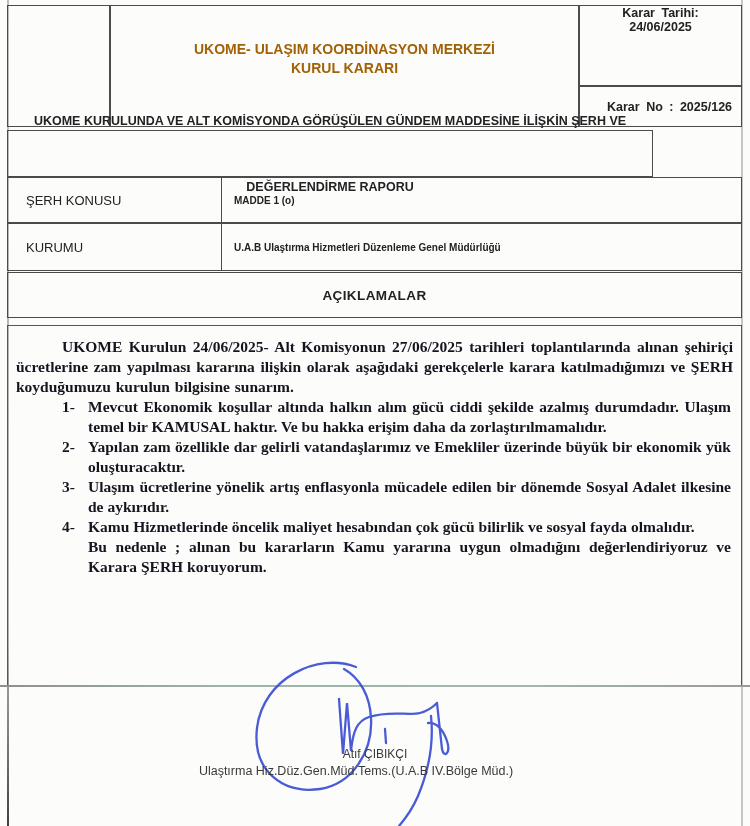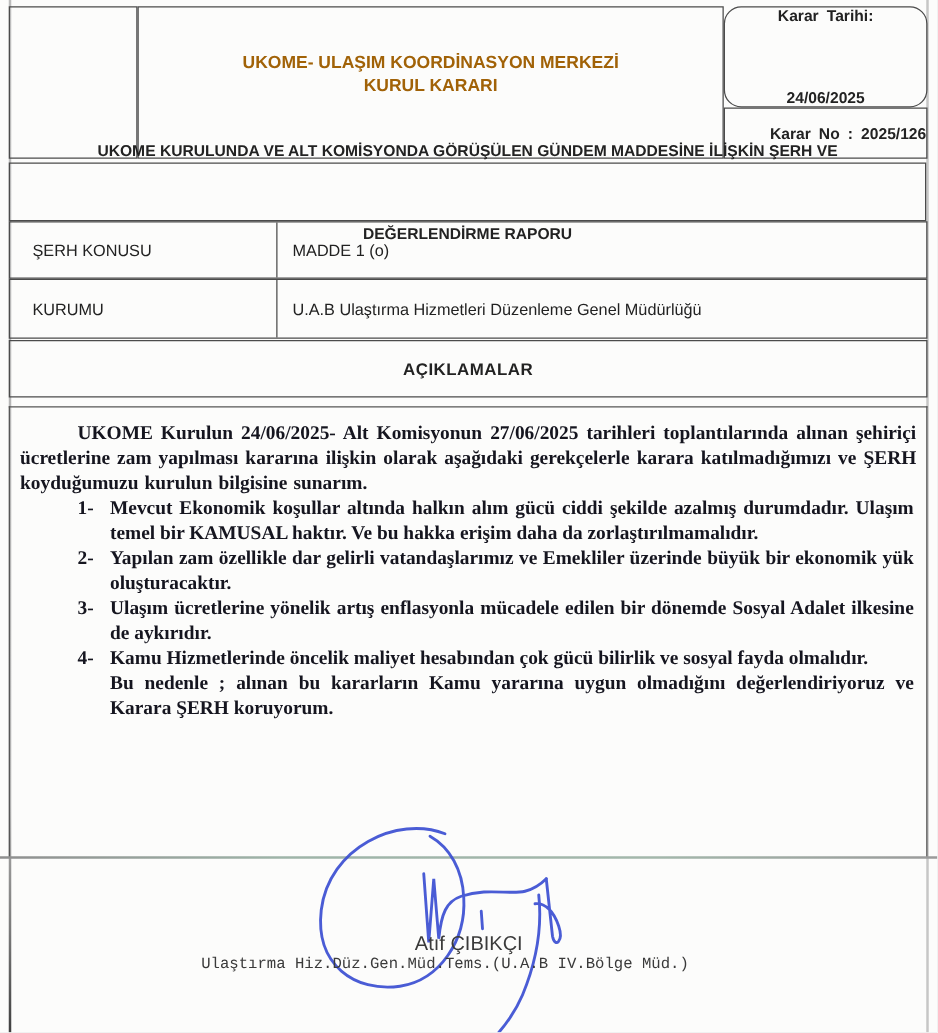--- a/index.html
+++ b/index.html
@@ -17,58 +17,58 @@
     background:linear-gradient(to bottom,#bdbdbd 0%,#b0b0b0 78%,#7a7a7a 90%,#3f3f3f 100%);}
   .edge-right{left:741px;top:0;width:2px;height:826px;background:#c6c6c6;}
   
   .cell{border:1px solid #4b4b4b;background:transparent;}
   .logo-cell{left:7px;top:5px;width:103px;height:122px;}
   .title-cell{left:110px;top:5px;width:469px;height:122px;
     display:flex;flex-direction:column;align-items:center;justify-content:center;
     font-weight:bold;font-size:14px;line-height:19px;text-align:center;
     padding-bottom:14px;color:#a16207;}
   .date-cell{left:579px;top:5px;width:163px;height:81px;
-    display:flex;flex-direction:column;align-items:center;justify-content:space-between;
-    gap:13px;font-weight:bold;font-size:12.5px;word-spacing:3px;color:#222;border-radius:14px;}
+    display:flex;flex-direction:column;align-items:center;justify-content:flex-start;
+    font-weight:bold;font-size:12.5px;word-spacing:3px;color:#222;}
   .no-cell{left:579px;top:86px;width:163px;height:41px;
-    display:flex;align-items:center;justify-content:flex-end;
-    font-weight:bold;font-size:12.5px;word-spacing:3px;color:#222;}
-  .report-row{left:7px;top:130px;width:734px;height:47px;
+    display:flex;align-items:center;justify-content:flex-start;
+    font-weight:bold;font-size:12.5px;word-spacing:3px;color:#222;padding-left:27px;}
+  .report-row{left:7px;top:130px;width:646px;height:47px;
     display:flex;flex-direction:column;align-items:center;justify-content:center;
     font-weight:bold;font-size:12.5px;line-height:18px;text-align:right;color:#222;gap:48px;}
   .field-row{left:7px;width:735px;display:flex;}
   .serh-row{top:177px;height:46px;}
   .kurumu-row{top:223px;height:48px;}
   .field-label{width:214px;border-right:1px solid #4b4b4b;
     display:flex;align-items:center;padding-left:18px;
     font-weight:normal;font-size:13px;box-sizing:border-box;color:#222;}
   .field-value{flex:1;display:flex;align-items:center;padding-left:12px;
-    font-weight:normal;font-size:13px;box-sizing:border-box;color:#222;}
+    font-weight:bold;font-size:10px;box-sizing:border-box;color:#222;}
   .aciklamalar-row{left:7px;top:272px;width:735px;height:46px;
     display:flex;align-items:center;justify-content:center;
     font-weight:bold;font-size:13.5px;letter-spacing:.4px;color:#222;}
   
   .body-box{left:7px;top:325px;width:735px;height:361px;
     border:1px solid #565656;border-bottom:none;
     font-family:"Liberation Serif",serif;font-weight:bold;
     font-size:15.5px;line-height:20px;color:#15151f;
     padding:11px 8px 0 8px;}
   .intro{text-align:justify;text-indent:46px;word-spacing:1px;}
   .list{margin-top:0;}
   .list-item{display:flex;margin-left:46px;}
   .list-num{width:26px;flex:0 0 26px;}
   .list-text{flex:1;text-align:justify;padding-right:2px;}
   
   .bottom-divider{left:0;top:685px;width:750px;height:2px;
     background:linear-gradient(to right,#8f8f8f,#9eb4a8 30%,#a3b7ab 70%,#9a9a9a);}
   
   .sig-name{left:0;top:747px;width:750px;text-align:center;
-    font-size:16px;color:#3a3a3a;padding-right:0;}
+    font-size:12px;color:#3a3a3a;padding-right:0;}
   .sig-title{left:0;top:764px;width:712px;text-align:center;
-    font-size:12.5px;color:#3a3a3a;font-family:Liberation Mono, monospace;}
+    font-size:12.5px;color:#3a3a3a;}
   .sig-svg{left:230px;top:650px;width:240px;height:176px;pointer-events:none;}
 </style>
 </head>
 <body>
 
 <div class="page">
 
   <div class="abs edge-left"></div>
   <div class="abs edge-right"></div>
 

